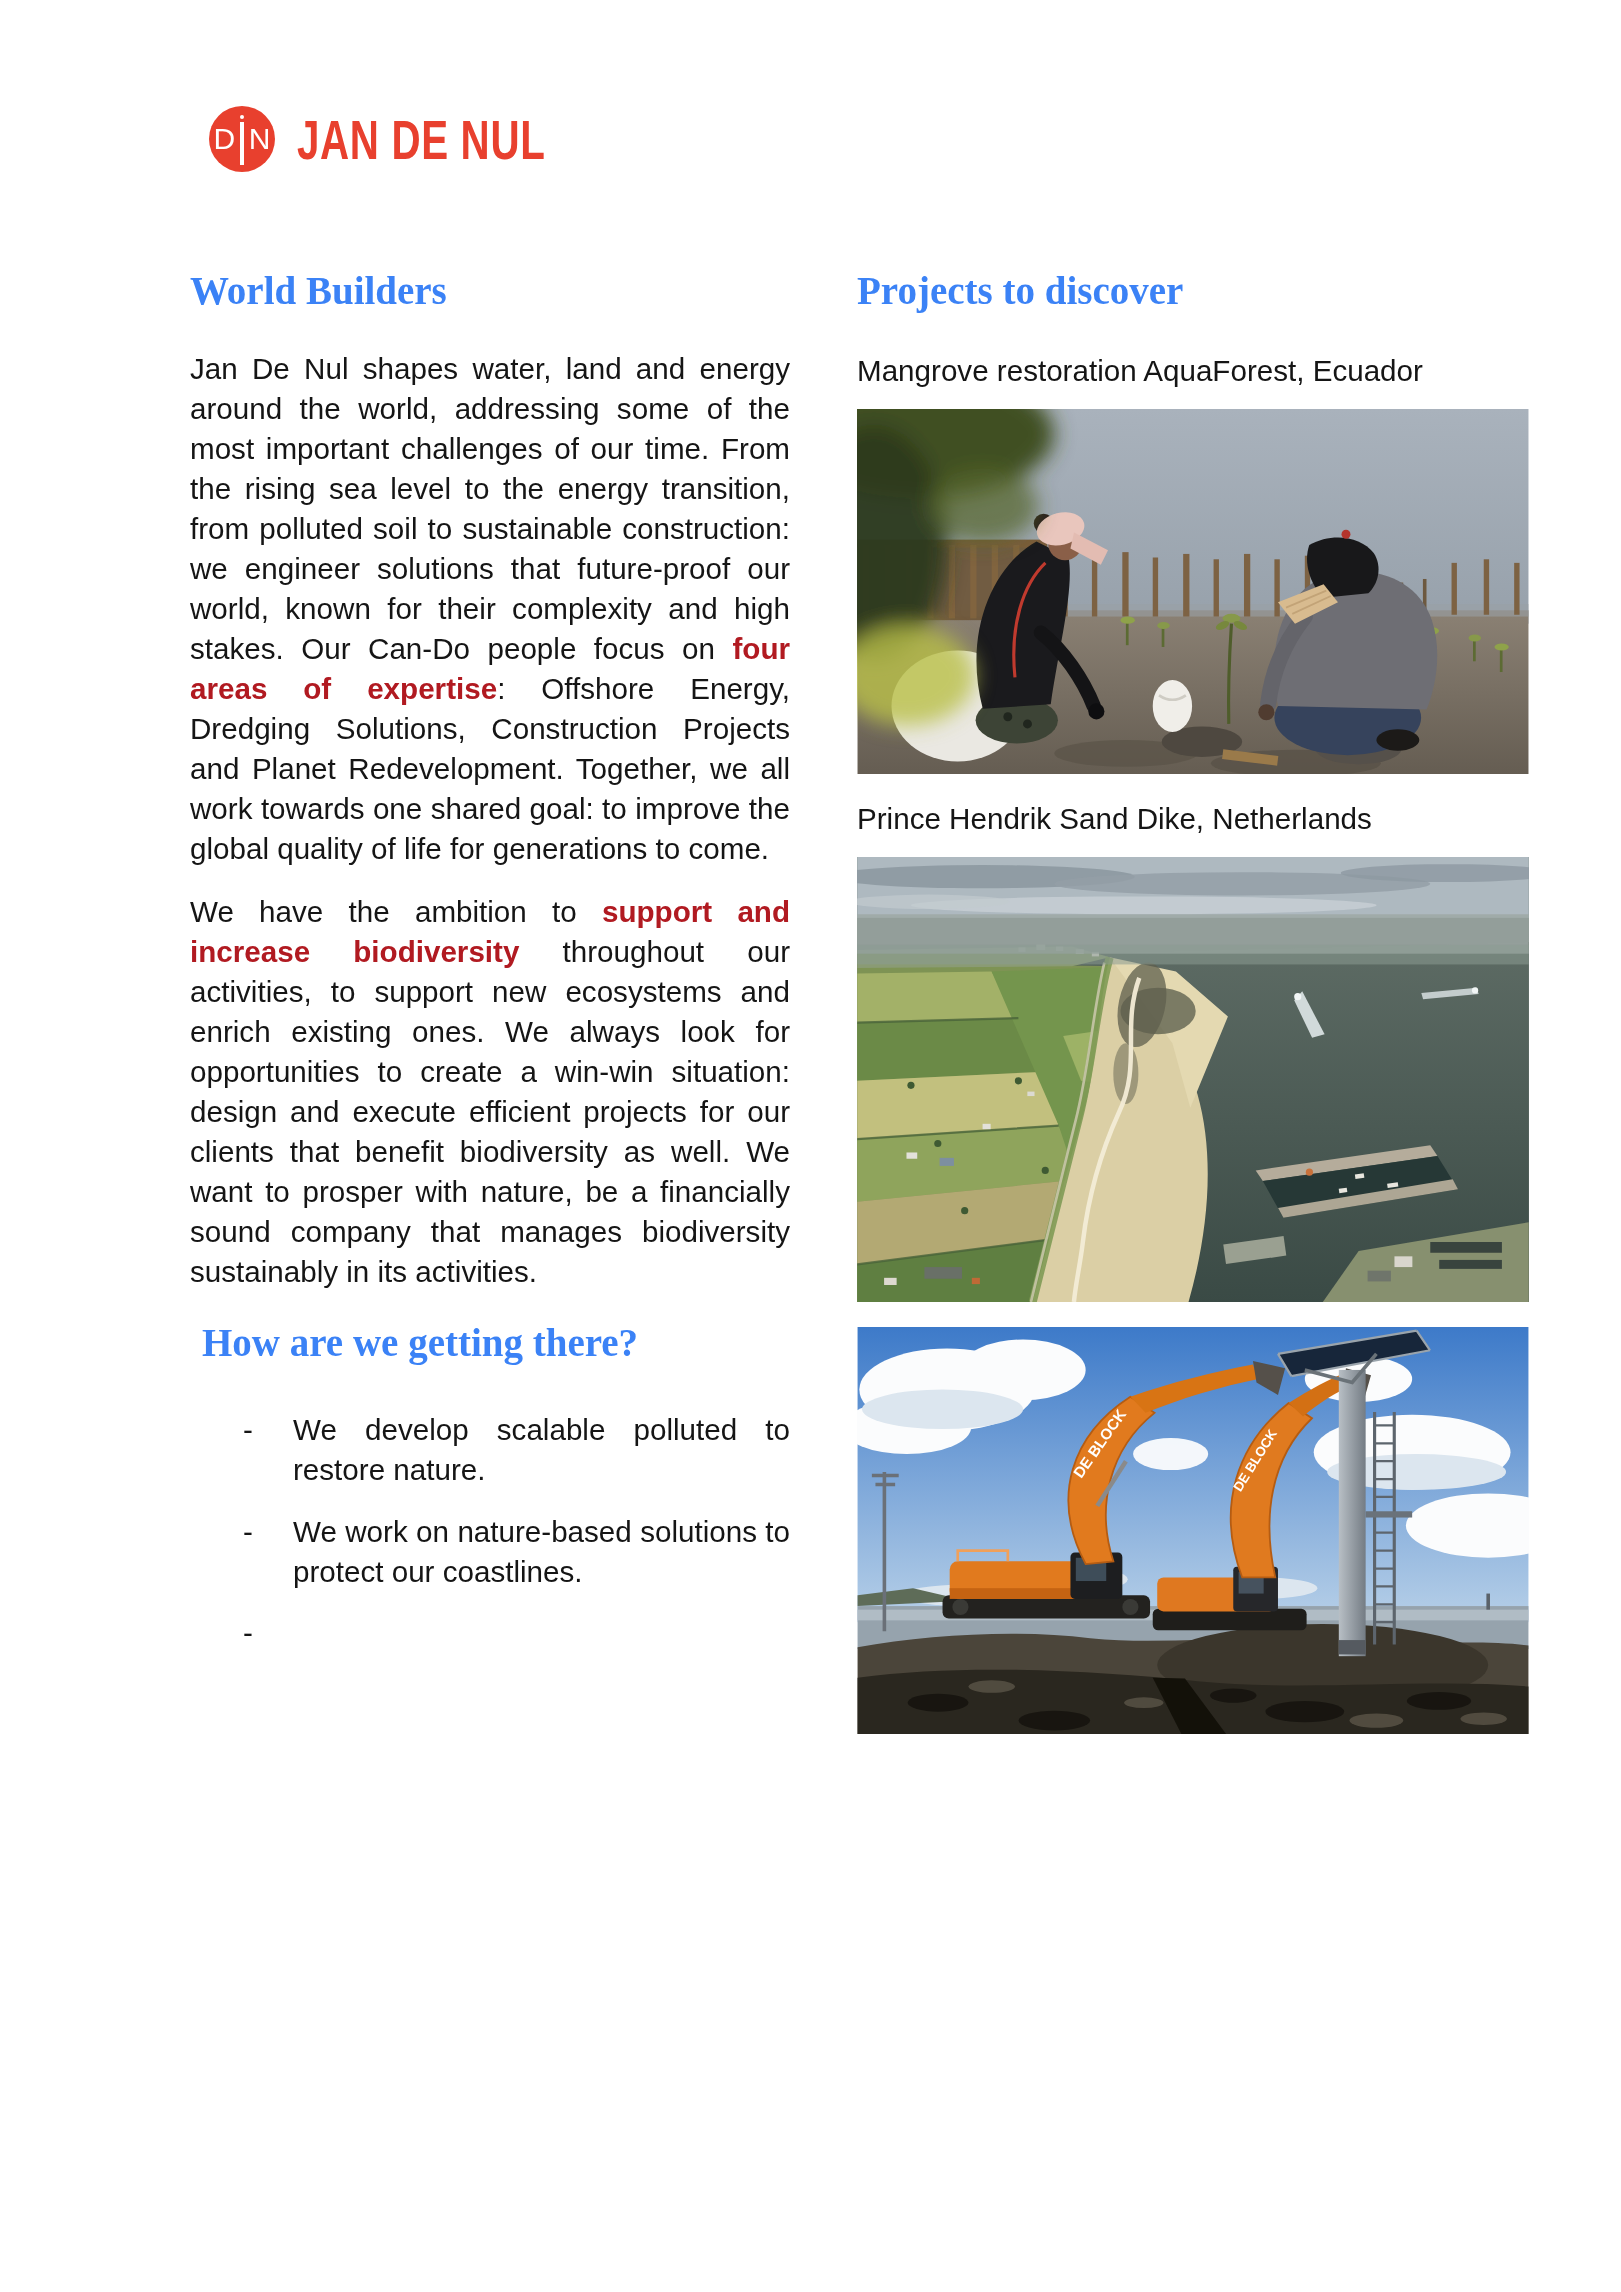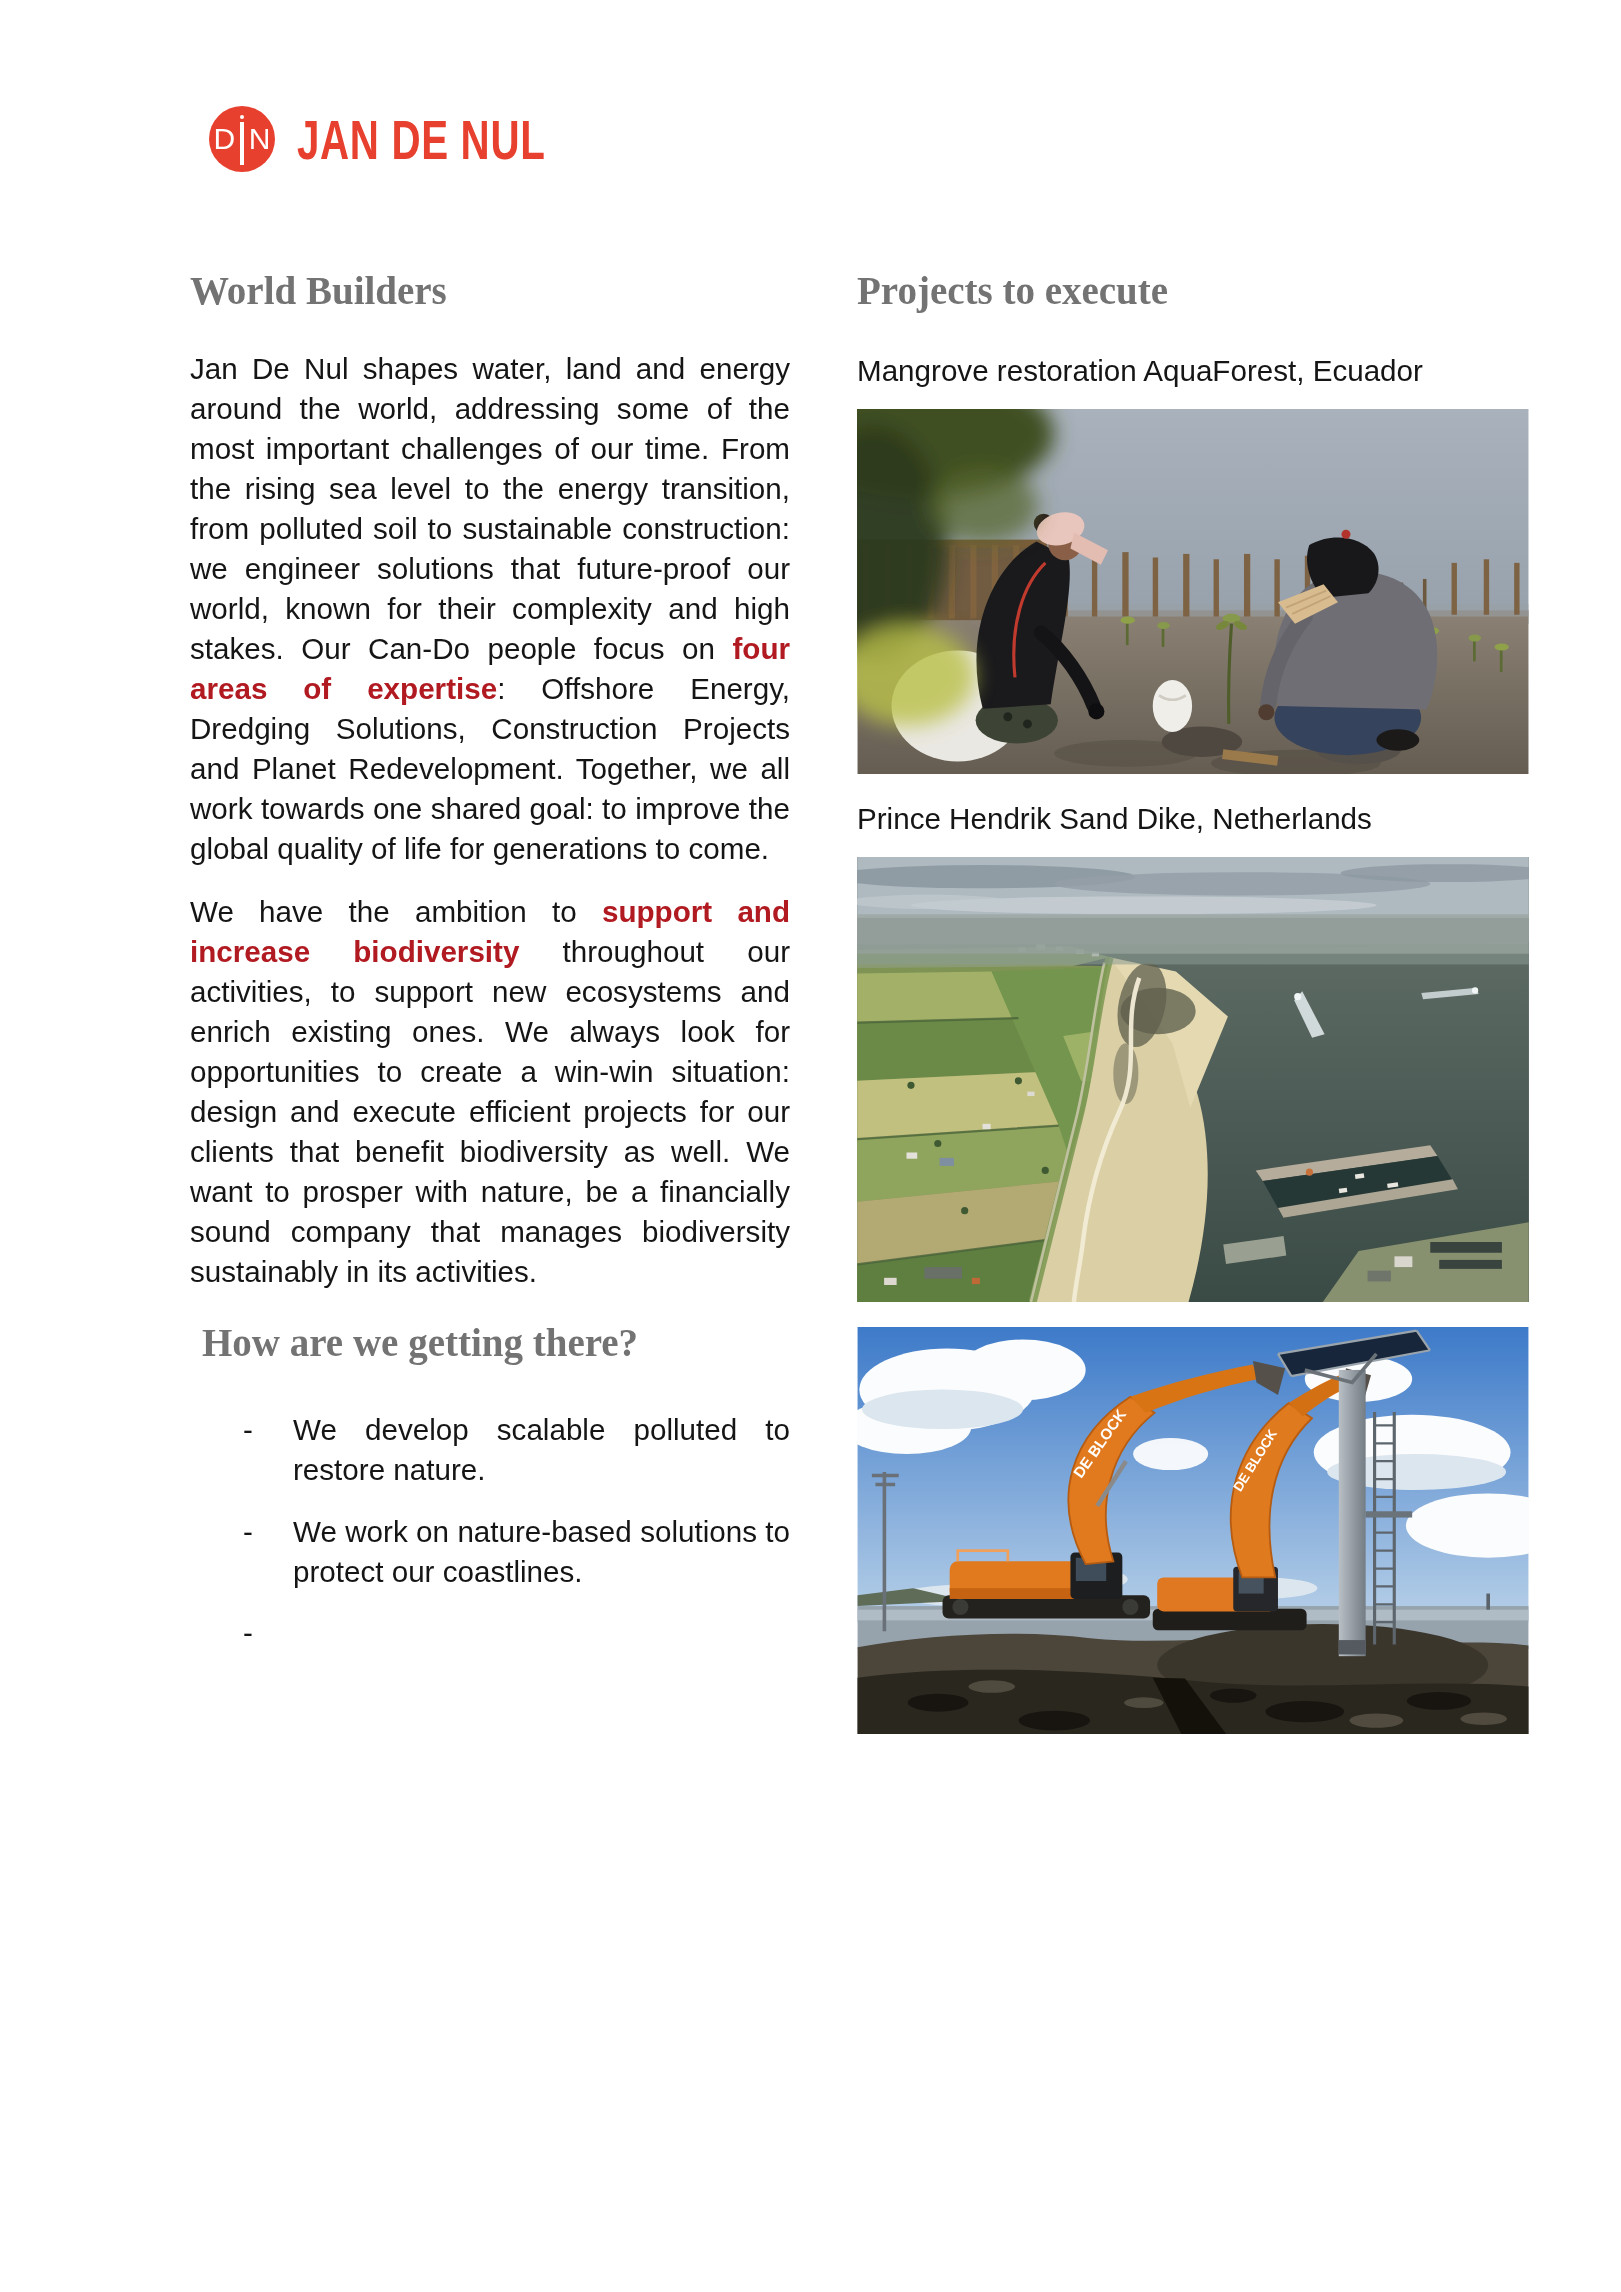--- a/index.html
+++ b/index.html
@@ -14,21 +14,21 @@
   .logo-mark .lt{color:#fff;font-size:30px;line-height:1;font-weight:400;}
   .logo-j{display:flex;flex-direction:column;align-items:center;gap:2.7px;height:50px;margin-top:1.8px;}
   .logo-j .dot{width:4.5px;height:4.5px;border-radius:50%;background:#fff;flex:none;}
   .logo-j .stem{width:3.6px;flex:1;background:#fff;}
   .logo-word{color:#e8402e;font-size:56px;font-weight:bold;letter-spacing:0.9px;
     transform:scaleX(.72);transform-origin:left center;white-space:nowrap;}
   
   .col-left{position:absolute;left:190px;top:265px;width:600px;}
   .col-right{position:absolute;left:857px;top:265px;width:672px;}
   
-  .rh{font-family:"Liberation Serif", serif;font-weight:bold;color:#737373;
+  .rh{font-family:"Liberation Serif", serif;font-weight:bold;color:#3b82f6;
     font-size:39px;line-height:52px;margin:0;}
   .rh1{margin-bottom:32px;}
   .rh2{margin:14.3px 0 34px 0;}
   .rh3{margin:25px 0 41px 12px;}
   .rhp{margin-bottom:34px;}
   
   .body-p{font-size:29.6px;line-height:40px;text-align:justify;margin:0 0 23px 0;}
   .accent{color:#b11a21;font-weight:bold;}
   .b{font-weight:normal;}
   .bullets{list-style:none;margin:0;padding:0;}
@@ -76,21 +76,21 @@
         <span class="dash">-</span>
         <span class="bt"><span>We work on </span><span class="b">nature-based solutions</span><span> to protect our coastlines.</span></span>
       </li>
       <li class="bullet">
         <span class="dash">-</span>
       </li>
     </ul>
   </div>
 
   <div class="col-right">
-    <h2 class="rh rhp">Projects to execute</h2>
+    <h2 class="rh rhp">Projects to discover</h2>
 
     <p class="caption">Mangrove restoration AquaForest, Ecuador</p>
 
     <div class="photo">
       <svg width="672" height="365" viewBox="0 0 750 408" xmlns="http://www.w3.org/2000/svg">
         <defs>
           <linearGradient id="p1sky" x1="0" y1="0" x2="0" y2="1">
             <stop offset="0" stop-color="#a9b2bc"></stop>
               <stop offset="1" stop-color="#97a1ab"></stop>
           </linearGradient>

